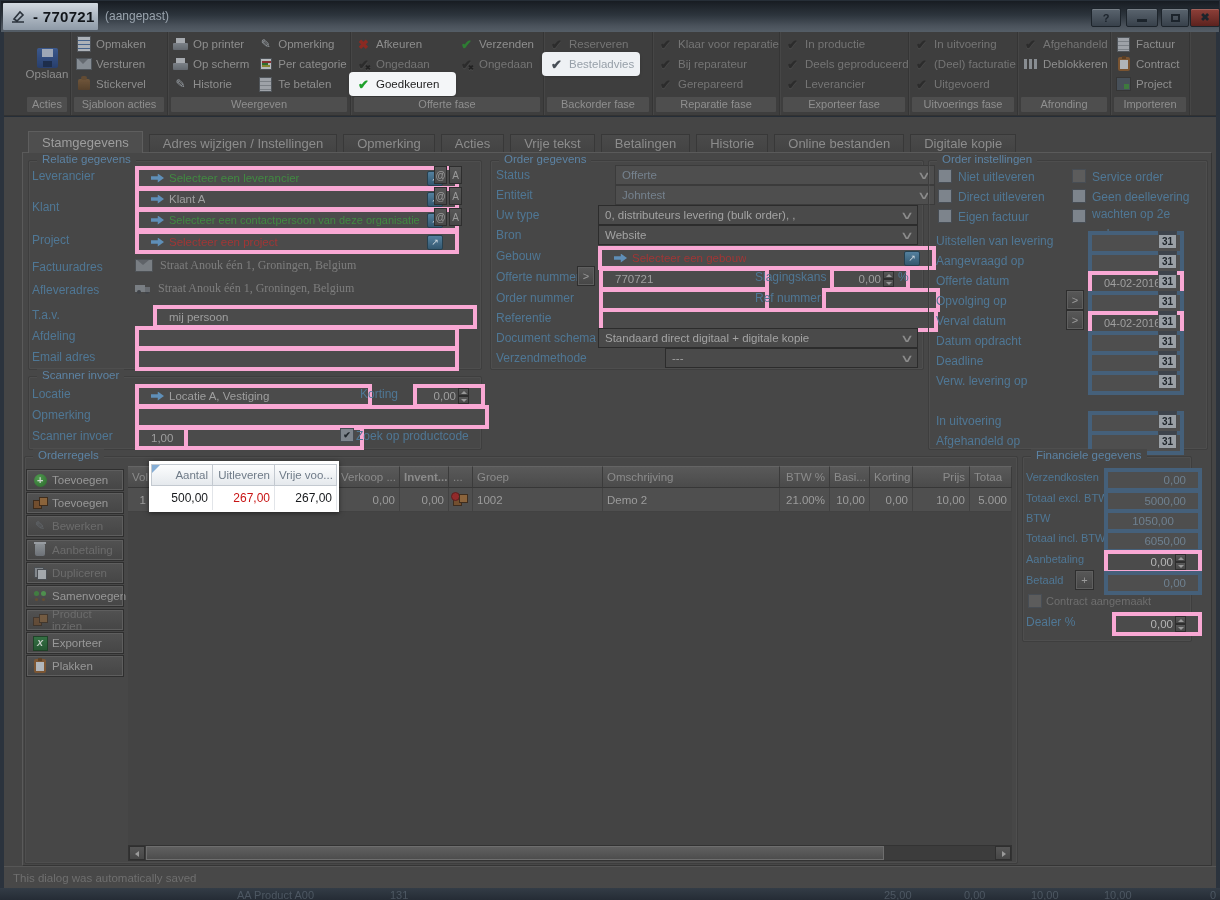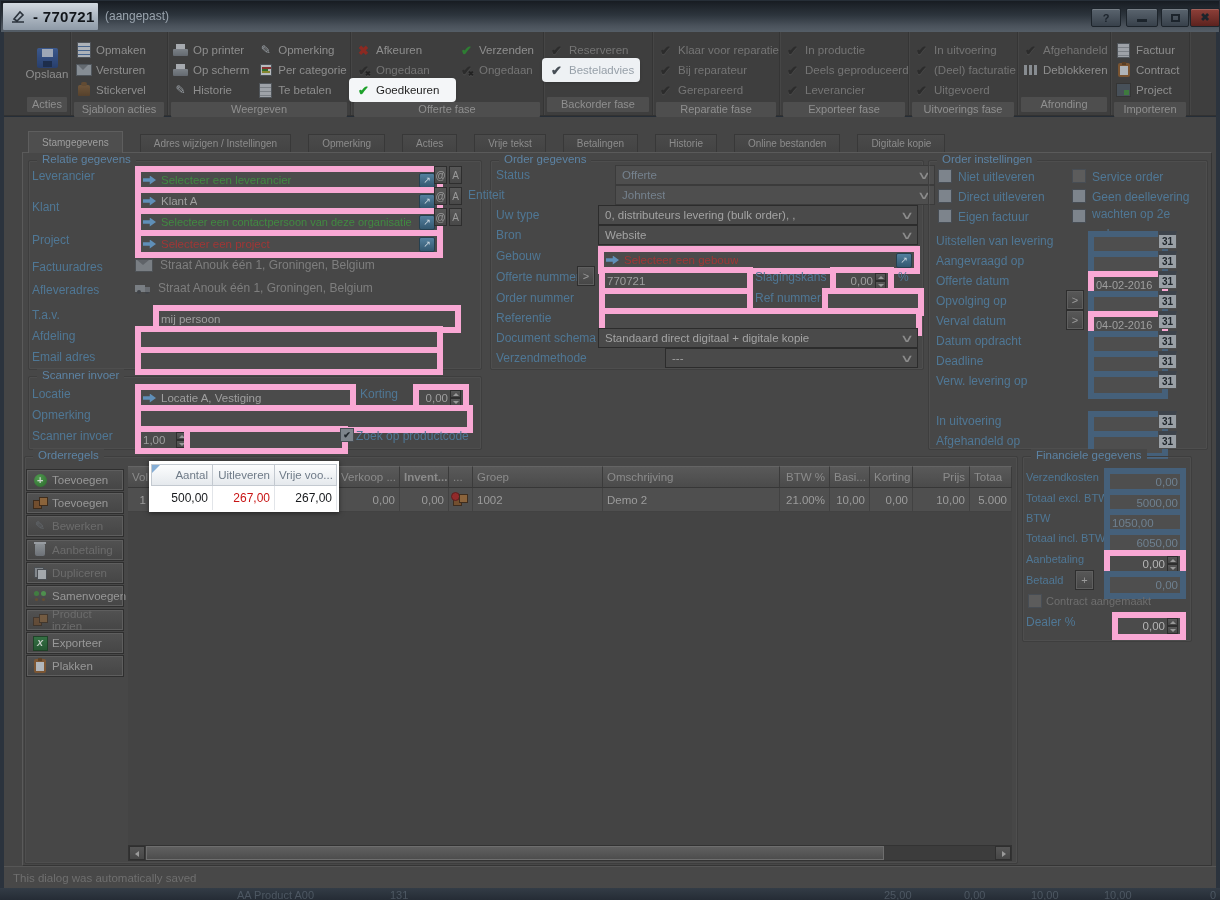--- a/index.html
+++ b/index.html
@@ -27,21 +27,21 @@
   
   .frame-l,.frame-r{position:absolute;top:32px;height:856px;width:4px;background:#2b333d;}
   .frame-l{left:0;} .frame-r{right:0;}
   .bottomframe{position:absolute;left:0;top:888px;width:1220px;height:12px;
     background:linear-gradient(180deg,#333c46,#252c35);}
   .bleed{position:absolute;top:1px;color:rgba(140,155,170,.34);font-size:11px;}
   
   .ribbon{position:absolute;left:4px;top:32px;width:1212px;height:84px;background:#3e3e3e;
     border-bottom:1px solid #323232;display:flex;padding-left:20px;box-sizing:border-box;}
   .rgroup{display:flex;flex-direction:column;border-right:1px solid #353535;box-shadow:1px 0 0 #464646;flex:none;}
-  .rrows{flex:1;display:flex;padding-top:8px;}
+  .rrows{flex:1;display:flex;padding-top:2px;}
   .rcol{display:flex;flex-direction:column;}
   .rbtn{display:flex;align-items:center;height:20px;padding:0 4px;color:#757575;white-space:nowrap;font-size:11.5px;border-radius:2px;}
   .rbtn.en{color:#8e8e8e;}
   .rbtn .ric{width:17px;display:inline-flex;justify-content:center;margin-right:4px;flex:none;}
   .rcap{height:15px;margin:2px 3px 3px;background:#4e4e4e;color:#8f8f8f;font-size:11px;
     text-align:center;line-height:15px;border-radius:1px;}
   .bigbtn{display:flex;flex-direction:column;align-items:center;justify-content:center;flex:1;color:#8e8e8e;font-size:11.5px;}
   
   .lit{background:#f4f6f8;box-shadow:0 0 0 2px #f4f6f8,0 1px 4px rgba(0,0,0,.45);}
   .lit span.rlabel{color:#1d1d1d;}
@@ -77,35 +77,35 @@
     background-image:repeating-linear-gradient(180deg,transparent 0 3px,#8b9199 3px 4px);}
   .ic-comb{width:13px;height:10px;background:repeating-linear-gradient(90deg,#9aa0a6 0 3px,transparent 3px 5px);}
   .ic-clipboard{width:12px;height:14px;background:#8a5a2f;border-radius:2px;}
   .ic-clipboard::before{content:"";position:absolute;left:2px;top:3px;width:8px;height:9px;background:#ccd2d8;}
   .ic-clipboard::after{content:"";position:absolute;left:4px;top:-1px;width:4px;height:3px;background:#5f3f1f;}
   .ic-project{width:13px;height:12px;background:#4a5560;border:1px solid #333;}
   .ic-project::before{content:"";position:absolute;right:1px;bottom:1px;width:5px;height:5px;background:#3f8a3f;}
   
   .tabsbar{position:absolute;left:28px;top:132px;display:flex;align-items:flex-end;height:21px;}
   .tab{height:18px;line-height:18px;padding:0 13px;background:linear-gradient(#4a4a4a,#434343);
-    border:1px solid #383838;border-bottom:none;color:#8c8c8c;font-size:10px;margin-right:17px;}
+    border:1px solid #383838;border-bottom:none;color:#8c8c8c;font-size:13px;margin-right:6px;}
   .tab.active{height:21px;line-height:21px;background:#4e4e4e;color:#9e9e9e;border-color:#5e5e5e;position:relative;z-index:2;}
   
   .panel{position:absolute;left:22px;top:152px;width:1190px;height:714px;background:#474747;
     border:1px solid;border-color:#5a5a5a #353535 #353535 #5a5a5a;box-sizing:border-box;}
   .fs{position:absolute;border:1px solid #3e3e3e;box-shadow:inset 0 0 0 1px rgba(255,255,255,.045);border-radius:2px;}
   .fs-legend{position:absolute;top:-8px;left:8px;background:#474747;padding:0 5px;color:#5c83a4;font-size:11.5px;}
   .flabel{position:absolute;color:#4f7795;font-size:12px;white-space:nowrap;}
   .fval{overflow:hidden;white-space:nowrap;}
-  .field{position:absolute;height:16px;background:#4b4b4b;border:6px solid #f9a8d4;
-    display:flex;align-items:center;padding:0 2px;color:#9f9f9f;box-sizing:content-box;font-size:11.5px;}
+  .field{position:absolute;height:16px;background:#4b4b4b;border:4px solid #f9a8d4;
+    display:flex;align-items:center;padding:0 12px;color:#9f9f9f;box-sizing:content-box;font-size:11.5px;}
   .field.dis{background:#4e4e4e;border-color:#45607a;color:#6e8090;}
   .arrow-ic{width:13px;height:9px;background:#5f8fb8;margin-right:5px;flex:none;
     clip-path:polygon(0 30%,52% 30%,52% 0,100% 50%,52% 100%,52% 70%,0 70%);}
-  .txt-green{color:#418a41;} .txt-red{color:#a13636;} .txt-gray{color:#7e7e7e;}
+  .txt-green{color:#418a41;} .txt-red{color:#a13636;} .txt-gray{color:#7e7e7e;font-family:Liberation Serif, serif;}
   .linkbtn{width:14px;height:13px;background:linear-gradient(#54809e,#33576f);border:1px solid #26404f;
     color:#ccd7df;font-size:9px;line-height:13px;text-align:center;border-radius:2px;flex:none;margin-left:auto;}
   .sqbtn{position:absolute;width:13px;height:18px;background:linear-gradient(#575757,#484848);
     border:1px solid #2e2e2e;color:#9a9a9a;text-align:center;line-height:17px;font-size:10px;box-sizing:border-box;}
   .gtbtn{position:absolute;width:16px;height:18px;background:linear-gradient(#575757,#474747);
     border:1px solid #5f5f5f;outline:1px solid #2e2e2e;color:#9a9a9a;text-align:center;line-height:16px;font-size:11px;box-sizing:border-box;}
   .ddl{position:absolute;height:18px;background:#4a4a4a;border:1px solid #2c2c2c;
     display:flex;align-items:center;padding:0 6px;color:#a3a3a3;box-sizing:content-box;font-size:11.5px;}
   .ddl.dis{color:#75828e;background:#4e4e4e;border-color:#3b3b3b;margin-left:17px;}
   .chev{margin-left:auto;color:#8c8c8c;font-size:11px;transform:scaleX(1.8);flex:none;}
@@ -592,21 +592,21 @@
 <span class="flabel" style="left:356px;top:429px;">Zoek op productcode</span>
 
 <div class="fs" style="left:490px;top:160px;width:432px;height:208px;">
   <span class="fs-legend">Order gegevens</span>
 </div>
 <span class="flabel" style="left:496px;top:168px;">Status</span>
 <div class="ddl dis" style="left:598px;top:165px;width:306px;">
     <span class="fval">Offerte</span>
     <span class="chev">∨</span>
   </div>
-<span class="flabel" style="left:468px;top:188px;">Entiteit</span>
+<span class="flabel" style="left:496px;top:188px;">Entiteit</span>
 <div class="ddl dis" style="left:598px;top:185px;width:306px;">
     <span class="fval">Johntest</span>
     <span class="chev">∨</span>
   </div>
 <span class="flabel" style="left:496px;top:208px;">Uw type</span>
 <div class="ddl" style="left:598px;top:205px;width:306px;">
     <span class="fval">0, distributeurs levering (bulk order), ,</span>
     <span class="chev">∨</span>
   </div>
 <span class="flabel" style="left:496px;top:228px;">Bron</span>
@@ -851,21 +851,21 @@
 </div>
 <span class="flabel" style="left:1026px;top:471px;font-size:11px;">Verzendkosten</span>
 <div class="field dis" style="left:1104px;top:468px;width:66px;justify-content:flex-end;">
     <span class="fval">0,00</span>
   </div>
 <span class="flabel" style="left:1026px;top:492px;font-size:11px;">Totaal excl. BTW</span>
 <div class="field dis" style="left:1104px;top:489px;width:66px;justify-content:flex-end;">
     <span class="fval">5000,00</span>
   </div>
 <span class="flabel" style="left:1026px;top:512px;font-size:11px;">BTW</span>
-<div class="field dis" style="left:1104px;top:509px;width:66px;justify-content:flex-start;">
+<div class="field dis" style="left:1104px;top:509px;width:66px;justify-content:center;">
     <span class="fval">1050,00</span>
   </div>
 <span class="flabel" style="left:1026px;top:532px;font-size:11px;">Totaal incl. BTW</span>
 <div class="field dis" style="left:1104px;top:529px;width:66px;justify-content:flex-end;">
     <span class="fval">6050,00</span>
   </div>
 <span class="flabel" style="left:1026px;top:553px;font-size:11px;">Aanbetaling</span>
 <div class="field" style="left:1104px;top:550px;width:66px;">
   <span class="fval" style="margin-left:auto;color:#b5b5b5;">0,00</span>
   <span class="spincol">

